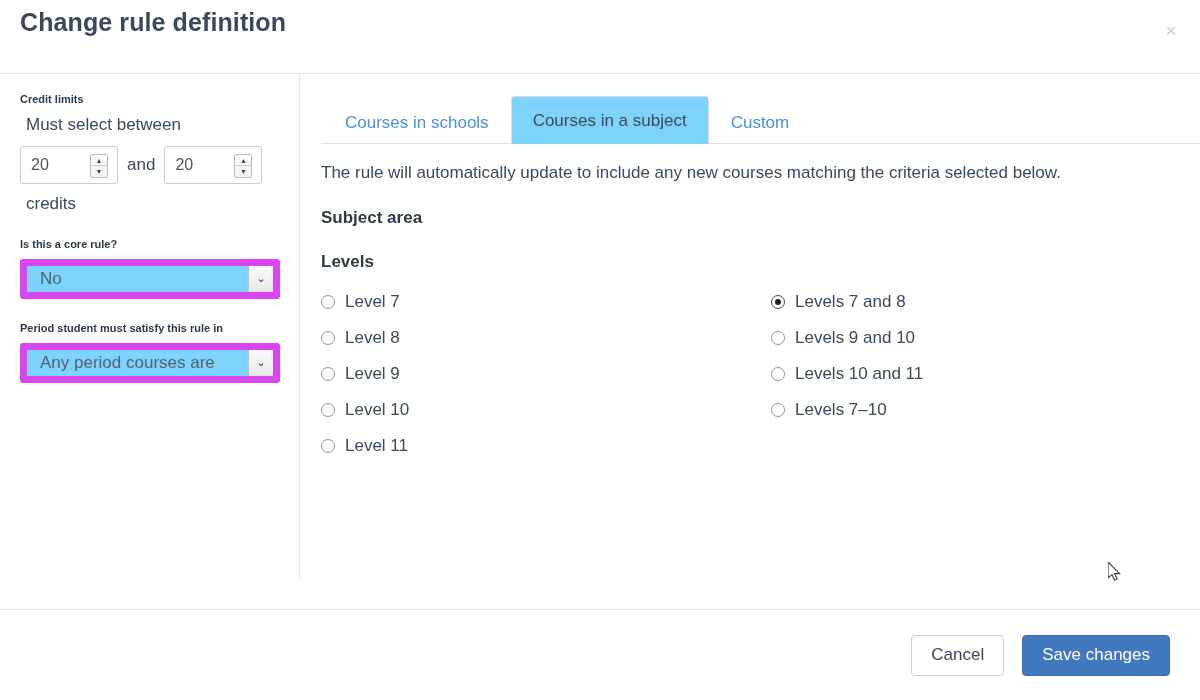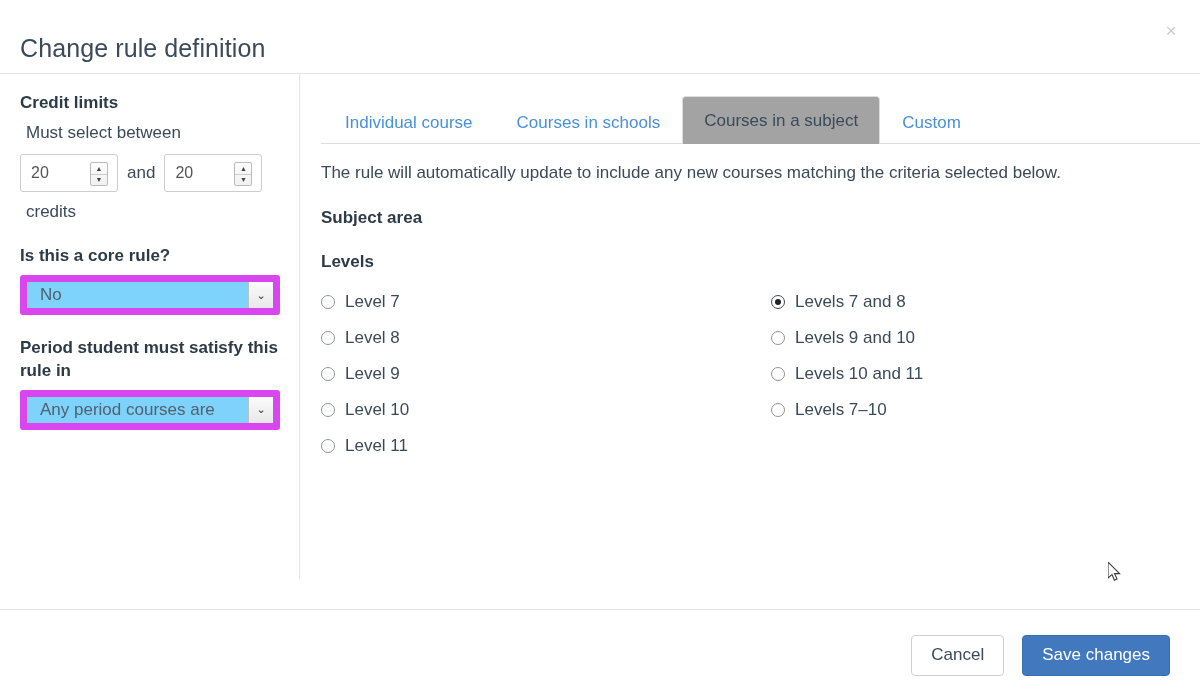--- a/index.html
+++ b/index.html
@@ -19,23 +19,23 @@
 
   
   .modal-header {
     position: relative;
     height: 74px;
     border-bottom: 1px solid #e5e5e5;
     flex: 0 0 auto;
   }
   .modal-title {
     position: absolute;
-    left: 20px; top: 34px;
+    left: 20px; top: 8px;
     font-size: 25px;
-    font-weight: 400;
+    font-weight: 700;
     color: #3b4a5a;
     letter-spacing: 0.1px;
   }
   .close-btn {
     position: absolute;
     right: 18px; top: 20px;
     width: 22px; height: 22px;
     line-height: 22px;
     text-align: center;
     font-size: 19px;
@@ -61,21 +61,21 @@
     border-right: 1px solid #e3e5e8;
     height: 505px;
   }
   .right-pane {
     flex: 1 1 auto;
     padding: 18px 28px 0 21px;
   }
 
   
   .field-head {
-    font-size: 17px;
+    font-size: 11px;
     font-weight: bold;
     color: #2d3a47;
     margin: 0 0 7px 0;
     line-height: 1.35;
   }
   .plain-text {
     font-size: 17px;
     color: #3b4a5a;
     line-height: 1.3;
     margin: 6px;
@@ -172,21 +172,21 @@
     cursor: pointer;
     border: 1px solid transparent;
     border-bottom: none;
     position: relative;
     top: 1px;
     background: transparent;
     white-space: nowrap;
   }
   .tab.active {
     color: #3b4a5a;
-    background: #a3a3a3;
+    background: #7dd3fc;
     border-color: #ddd;
     border-top-left-radius: 4px;
     border-top-right-radius: 4px;
     padding: 15px 21px;
   }
 
   
   .desc {
     font-size: 17px;
     color: #3b4a5a;
@@ -358,21 +358,20 @@
           <span class="sel-val">Any period courses are</span>
           <span class="select-arrow">⌄</span>
         </div>
       </div>
 
     </div>
 
     <div class="right-pane">
 
       <div class="tabs">
-        <div class="tab">Individual course</div>
         <div class="tab">Courses in schools</div>
         <div class="tab active">Courses in a subject</div>
         <div class="tab">Custom</div>
       </div>
 
       <p class="desc">The rule will automatically update to include any new courses matching the criteria selected below.</p>
 
       <div class="section-head">Subject area</div>
 
       <div class="levels-head">Levels</div>

